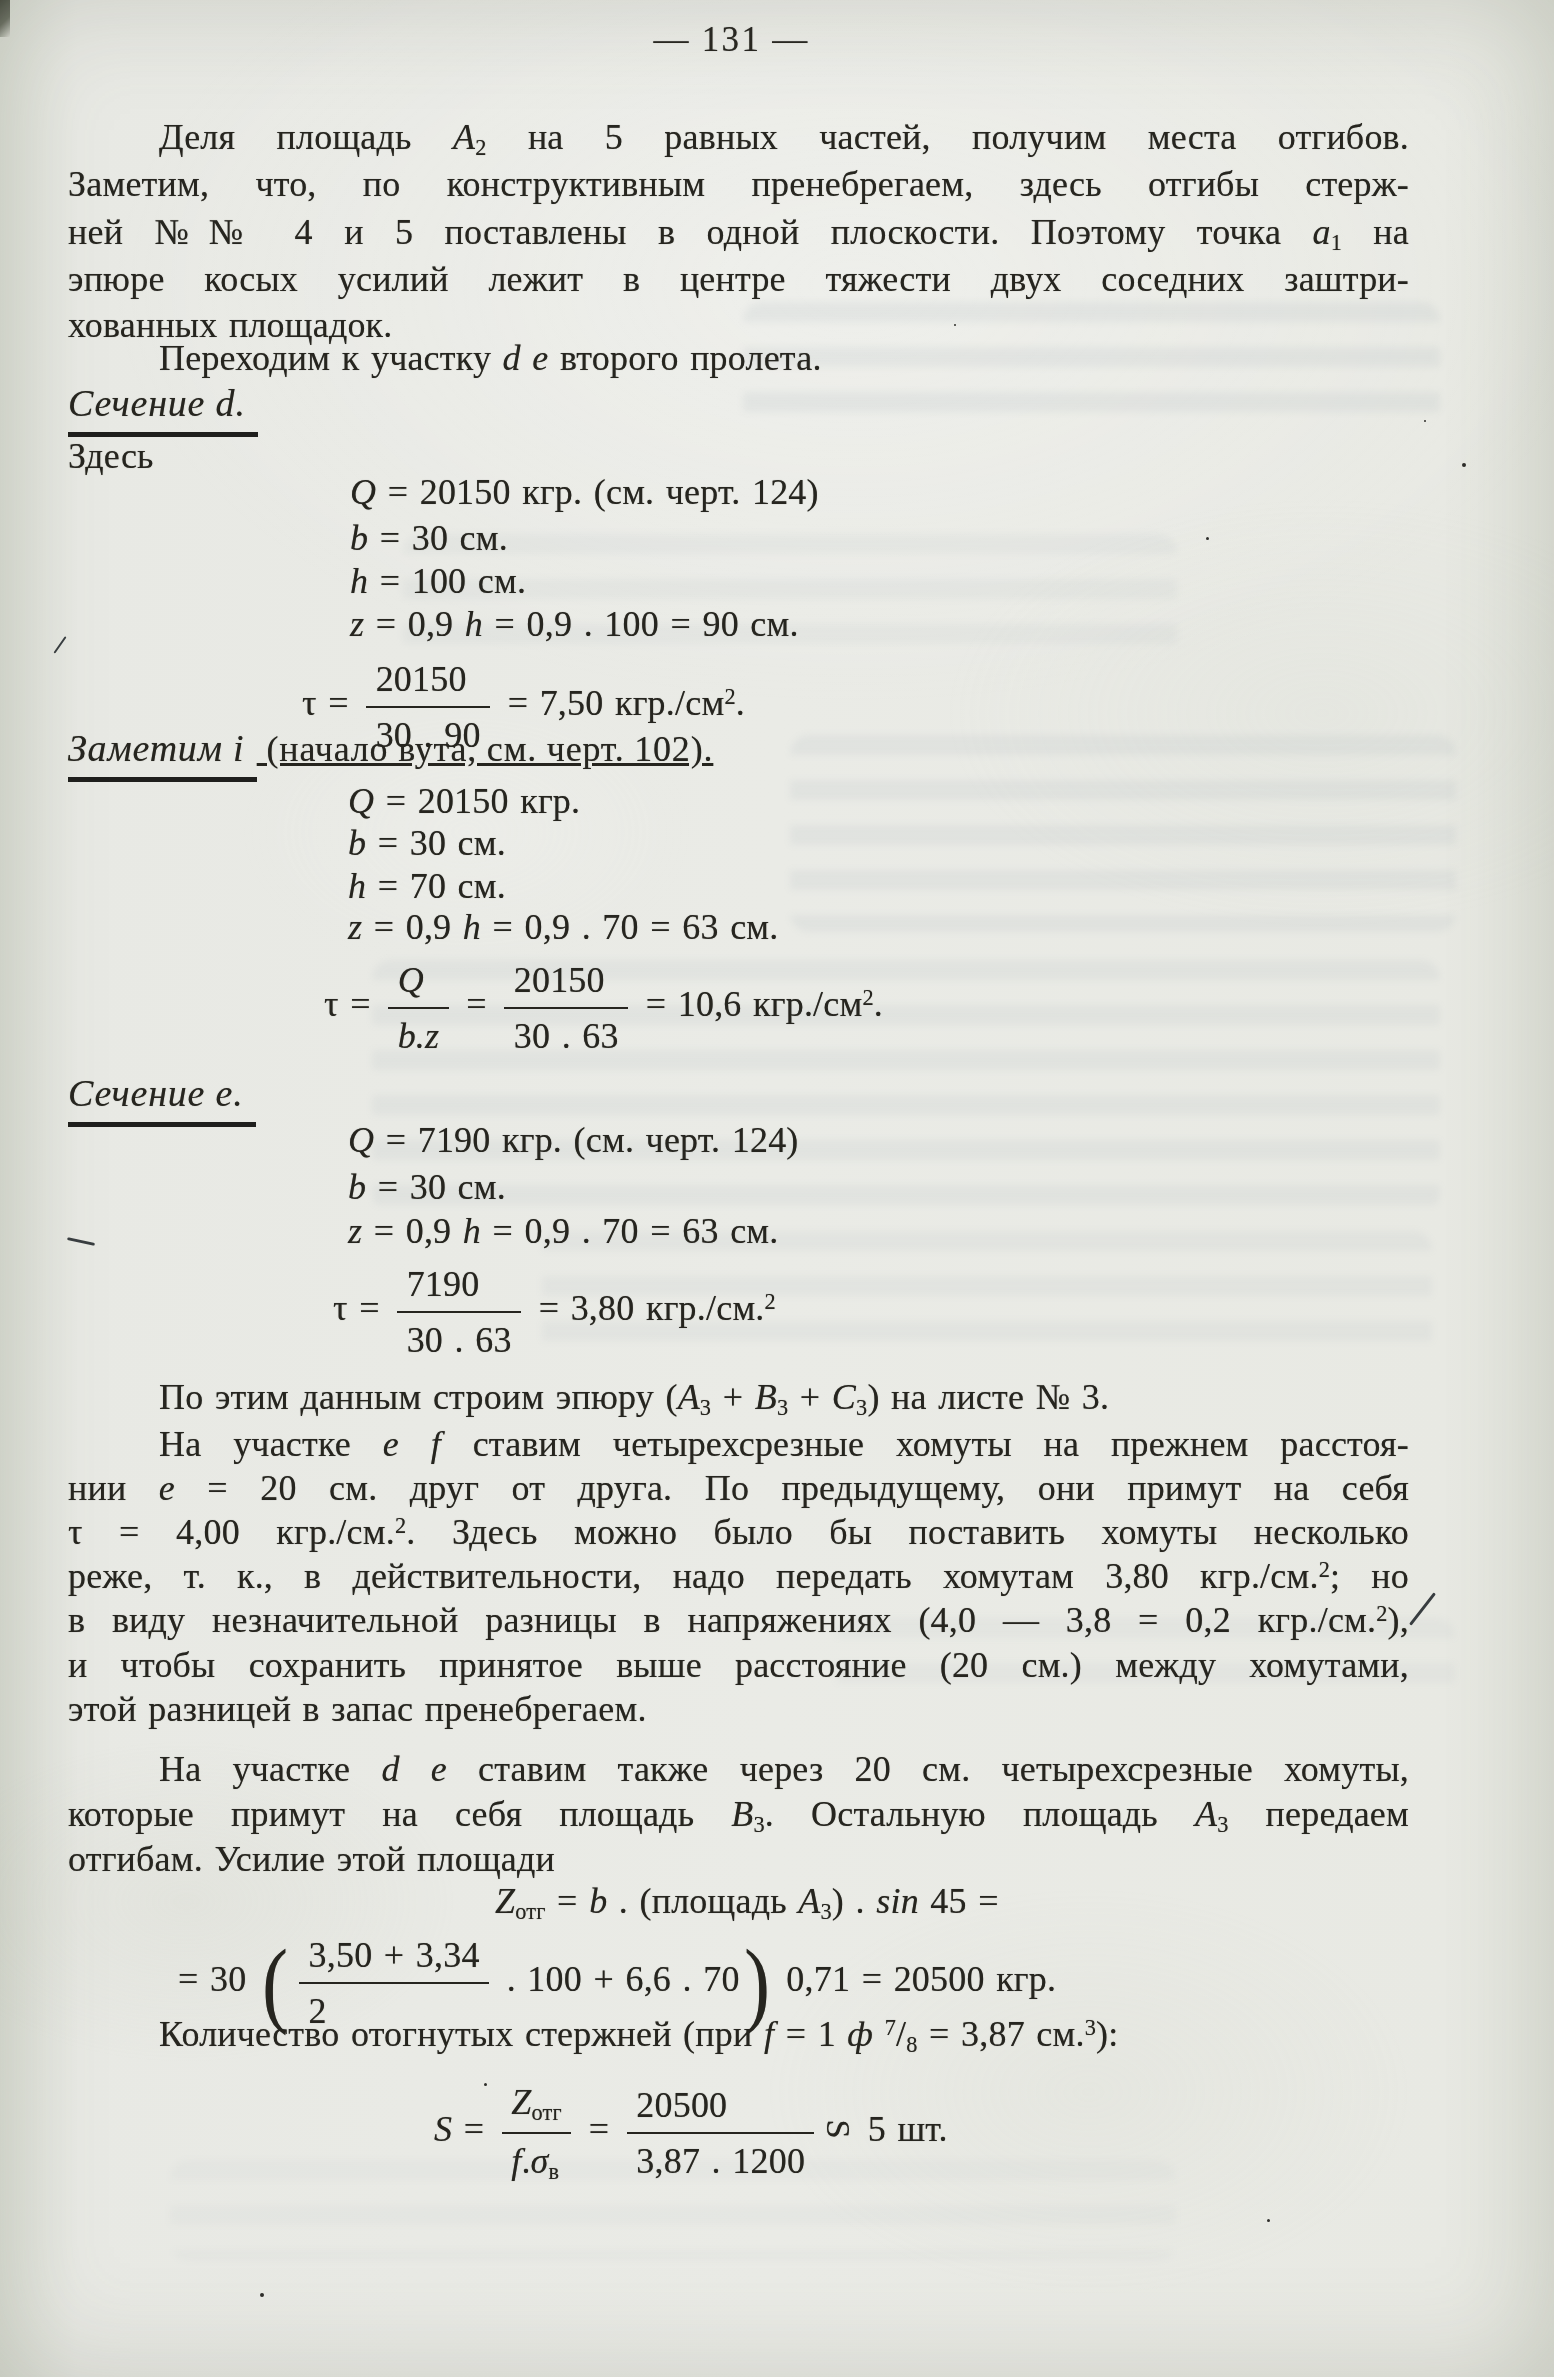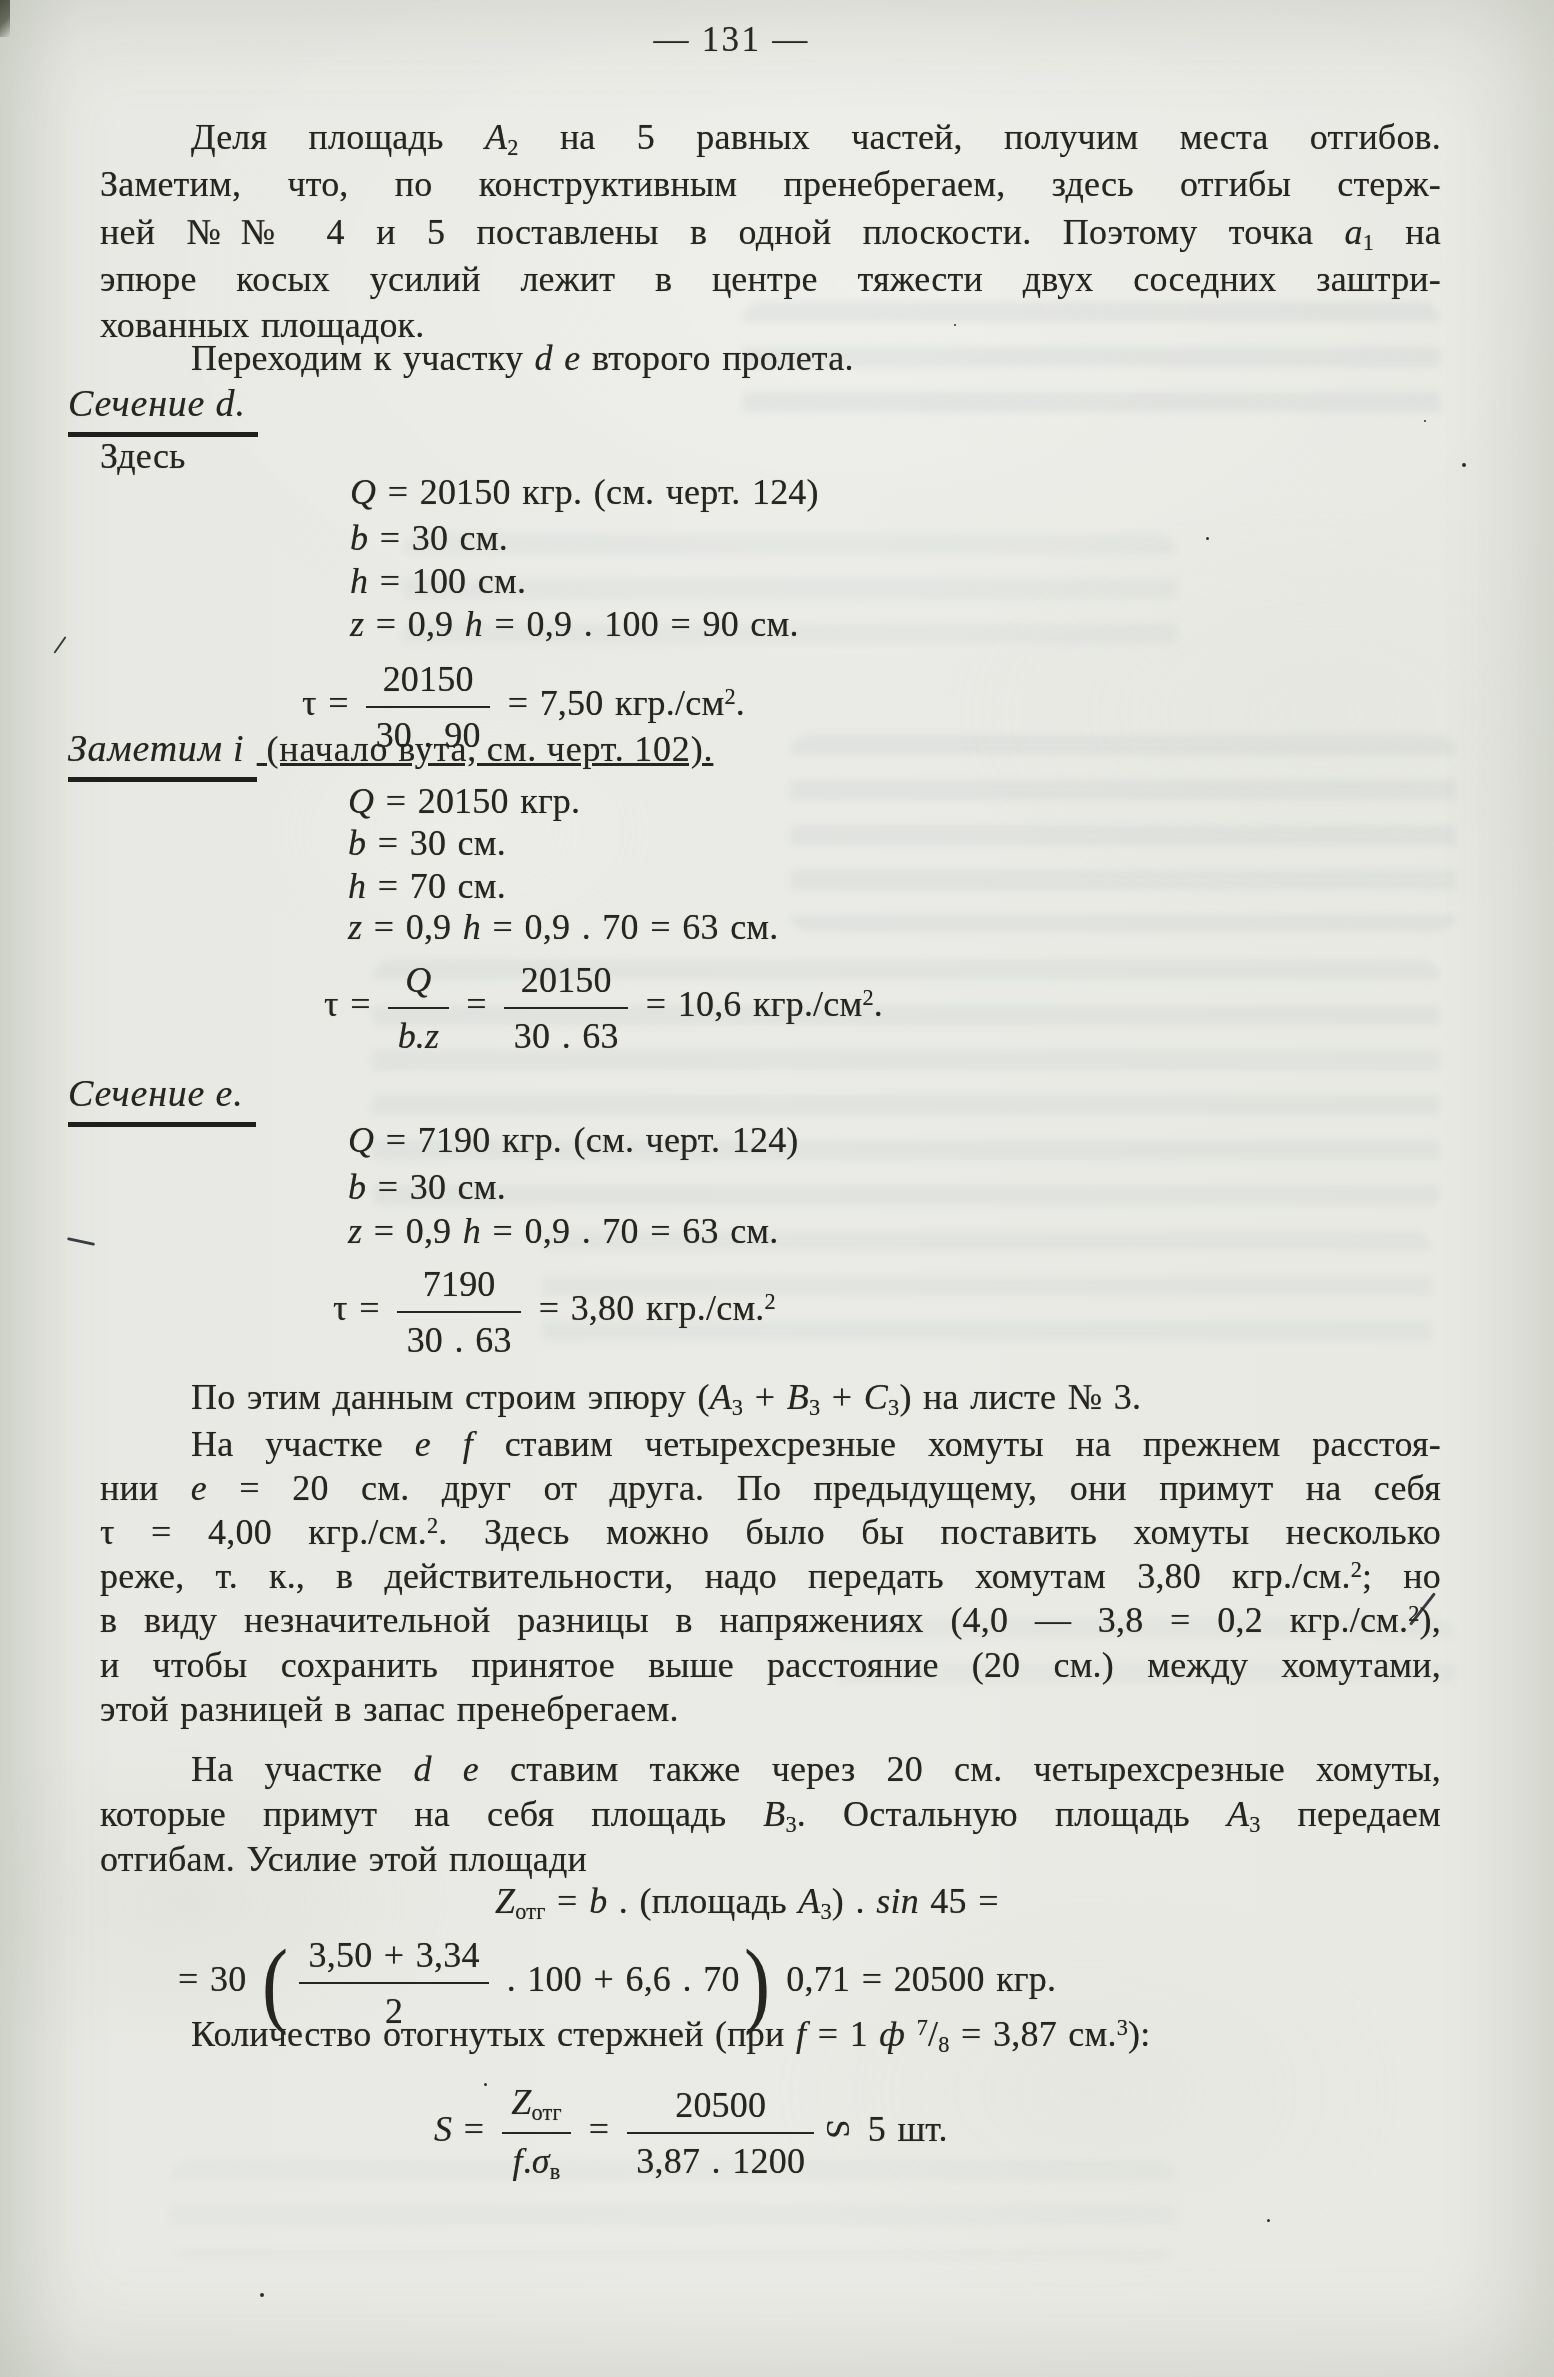--- a/index.html
+++ b/index.html
@@ -18,32 +18,32 @@
     radial-gradient(387px 232px at 12% 80%, rgba(196,199,186,0.35), transparent 70%),
     radial-gradient(542px 310px at 85% 30%, rgba(210,215,206,0.30), transparent 70%),
     radial-gradient(325px 201px at 30% 35%, rgba(255,255,255,0.25), transparent 70%),
     radial-gradient(465px 294px at 70% 88%, rgba(205,208,196,0.28), transparent 70%);}
   .corner{position:absolute;left:0;top:0;width:10px;height:37px;
     background:linear-gradient(135deg,#474b40 0%,#6a6e62 55%, rgba(106,110,98,0) 100%);}
   .ghost{position:absolute;pointer-events:none;filter:blur(3.9px);border-radius:18.6px;
     background:repeating-linear-gradient(180deg, rgba(146,160,171,0.26) 0px, rgba(146,160,171,0.26) 20px, rgba(0,0,0,0) 20px, rgba(0,0,0,0) 45px);}
   .line{position:absolute;left:68px;width:1341px;font-size:36px;line-height:1.18;
     letter-spacing:0.2px;word-spacing:2.3px;white-space:normal;
-    text-shadow:0 0 0.8px rgba(38,37,31,0.55);margin-left:32px;}
+    text-shadow:0 0 0.8px rgba(38,37,31,0.55);}
   .just{text-align:justify;text-align-last:justify;}
   .indent{padding-left:91px;width:1250px;}
   .heading{position:absolute;left:68px;font-size:38px;font-style:italic;
     letter-spacing:0.8px;text-shadow:0 0 0.8px rgba(38,37,31,0.55);text-decoration:underline;}
   .hl{border-bottom:5.4px solid #1f1f1d;padding-bottom:7px;padding-right:12.4px;display:inline-block;}
   .hrest{font-style:normal;font-size:36px;}
   .frow{position:absolute;font-size:36px;letter-spacing:0.2px;word-spacing:2.3px;
     text-shadow:0 0 0.8px rgba(38,37,31,0.55);white-space:nowrap;}
   sub{font-size:62%;vertical-align:-0.28em;}
   sup{font-size:62%;vertical-align:0.5em;}
-  .frac{display:inline-block;vertical-align:middle;text-align:center;margin:0 6.2px;}
+  .frac{display:inline-block;vertical-align:middle;margin:0 6.2px;}
   .frac .num{display:block;padding:1.5px 9.3px 6.2px;}
   .frac .den{display:block;border-top:2.3px solid #26251f;padding:6.2px 9.3px 1.5px;}
   .bigp{font-size:96px;font-weight:400;vertical-align:middle;line-height:0;
     display:inline-block;transform:scaleX(0.8);margin:0 1.5px;}
   .r90{display:inline-block;transform:rotate(90deg) scale(0.95);margin:0 7.7px;}
   .pagenum{position:absolute;top:20px;left:0;width:1463px;text-align:center;
     font-size:35px;letter-spacing:2.3px;text-shadow:0 0 0.8px rgba(38,37,31,0.5);}
   .pen{position:absolute;background:#383d40;border-radius:2.3px;}
   .speck{position:absolute;background:#2e2e2a;border-radius:50%;}
   i{font-style:italic;}

